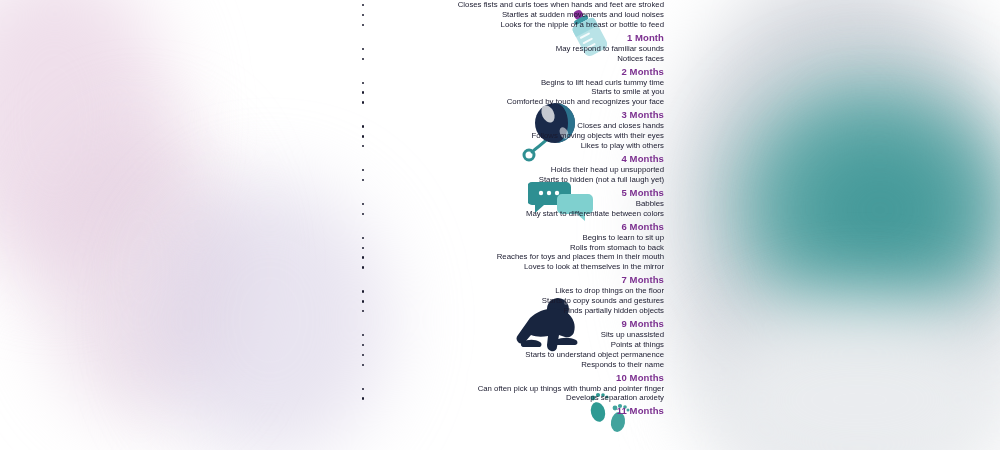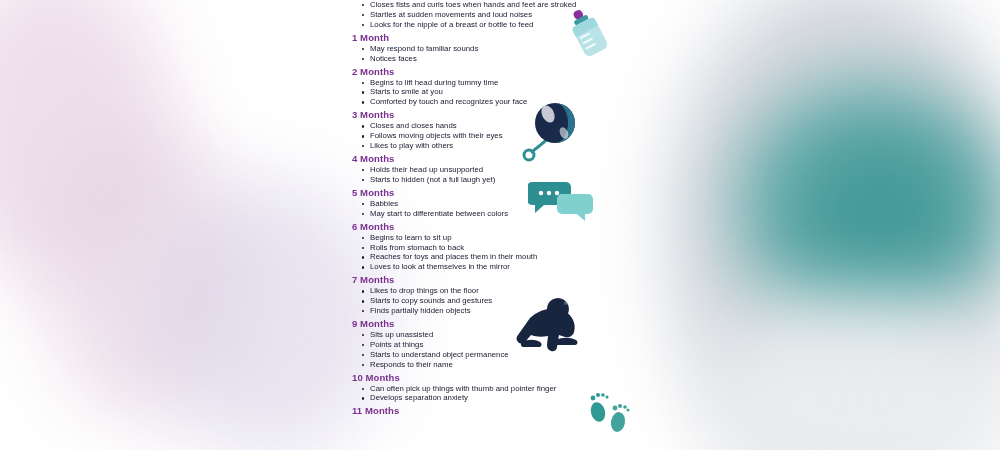--- a/index.html
+++ b/index.html
@@ -12,20 +12,21 @@
     height: 450px;
     overflow: hidden;
     font-family: "Liberation Sans", sans-serif;
   }
   #page {
     position: relative;
     width: 1000px;
     height: 450px;
     background: #ffffff;
     overflow: hidden;
+    text-align: right;
   }
 
   
   .blob {
     position: absolute;
     border-radius: 50%;
     filter: blur(38px);
     pointer-events: none;
   }
   .blob-pink-left {
@@ -197,21 +198,21 @@
       <div class="month-title">1 Month</div>
       <ul class="items">
         <li>May respond to familiar sounds</li>
         <li>Notices faces</li>
       </ul>
     </div>
 
     <div class="month-block">
       <div class="month-title">2 Months</div>
       <ul class="items">
-        <li>Begins to lift head during tummy time</li>
+        <li>Begins to lift head curls tummy time</li>
         <li>Starts to smile at you</li>
         <li>Comforted by touch and recognizes your face</li>
       </ul>
     </div>
 
     <div class="month-block">
       <div class="month-title">3 Months</div>
       <ul class="items">
         <li>Closes and closes hands</li>
         <li>Follows moving objects with their eyes</li>

